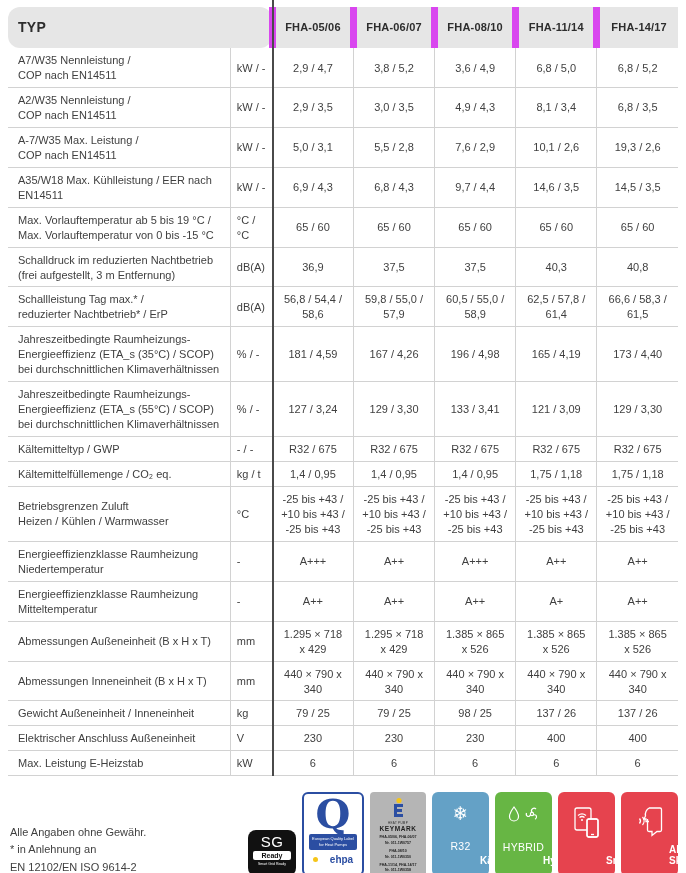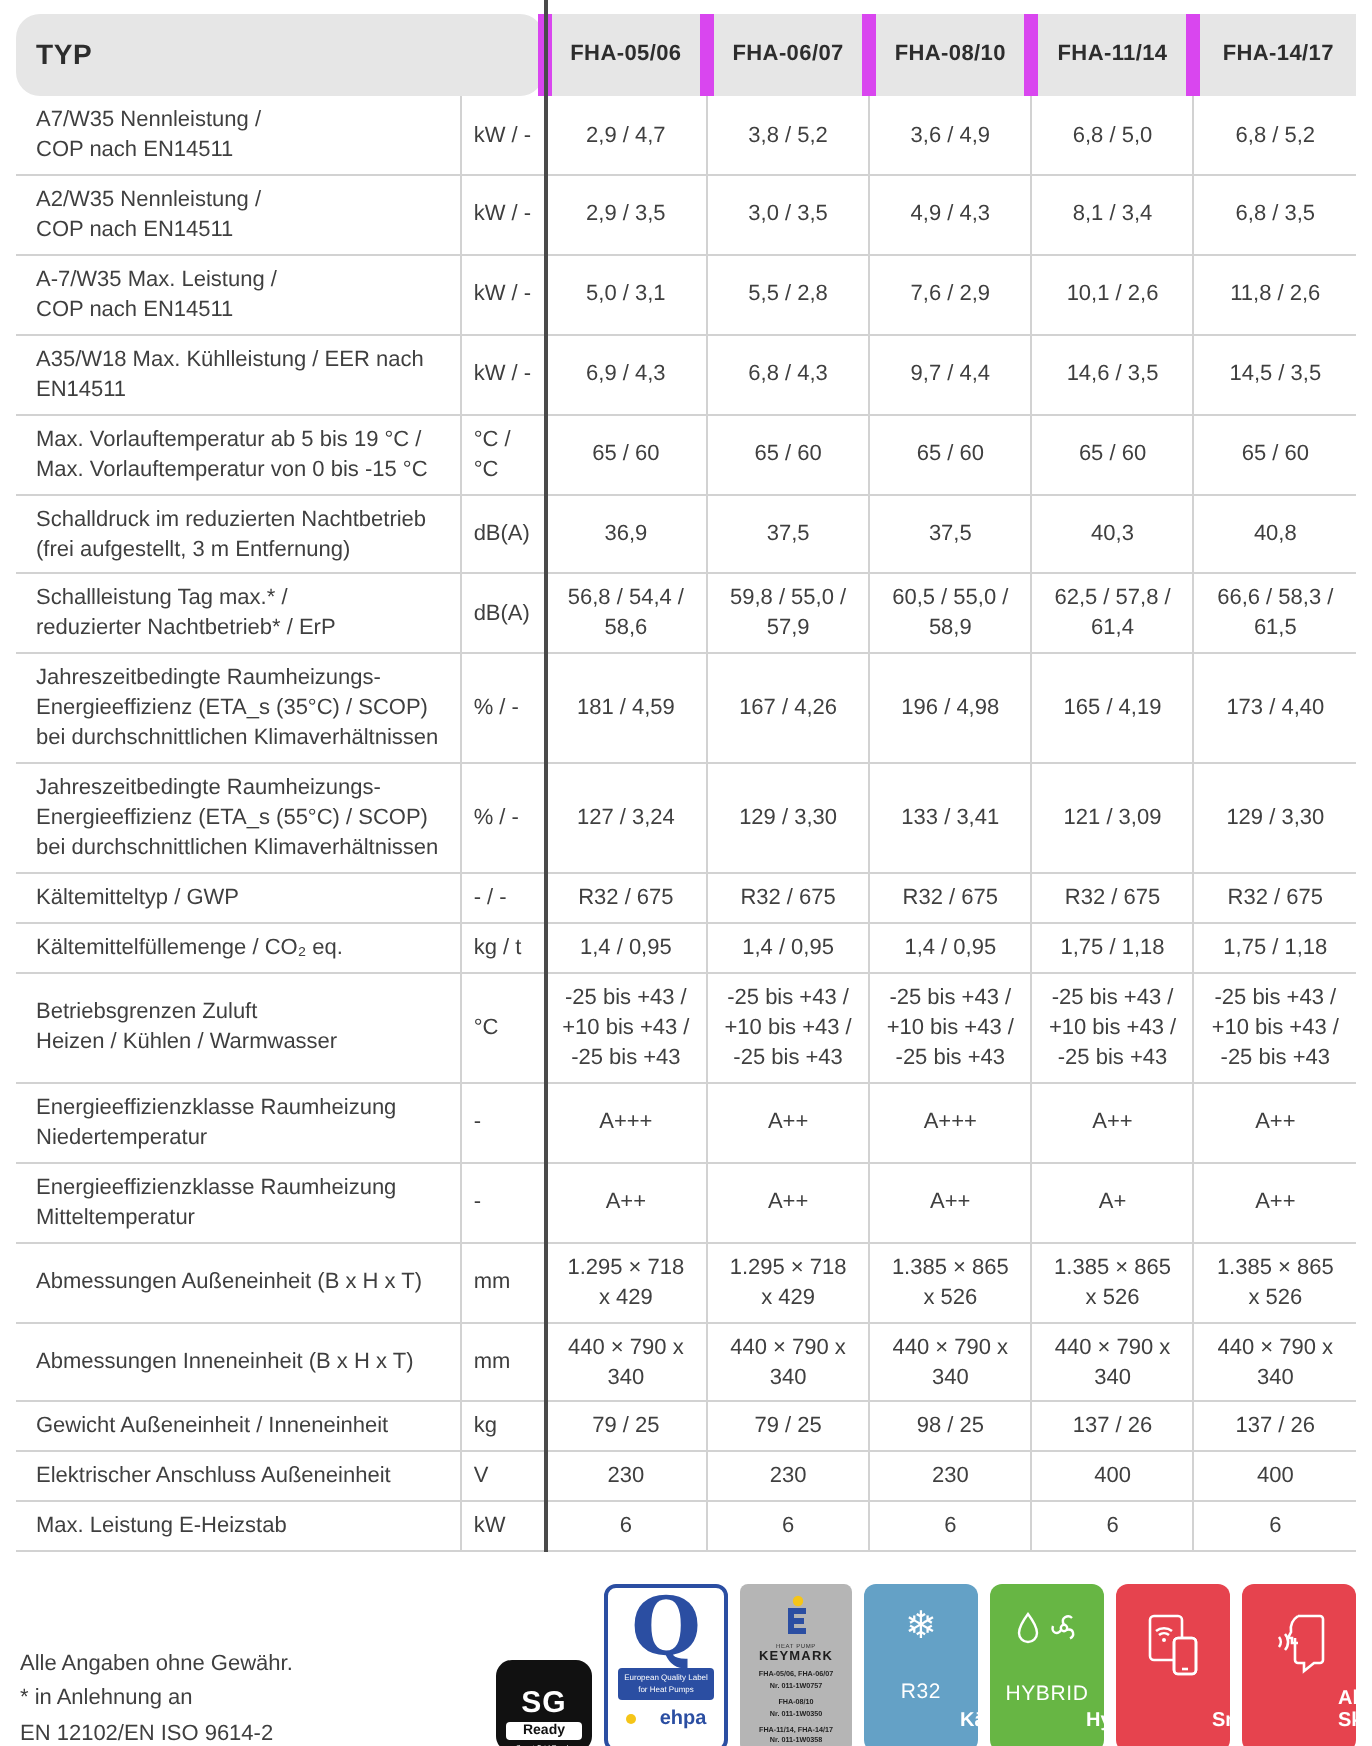--- a/index.html
+++ b/index.html
@@ -46,21 +46,21 @@
   }
   .badge .b-label { position:absolute; bottom:10px; left:0; right:0; text-align:right; font-size:10px; font-weight:bold;margin-left:48px; }
   .badge .b-icon { margin-top:12px; }
   .badge .b-code { font-size:10.5px; letter-spacing:.3px; margin-top:17px; }
 
   
   .badge-sg {
     width:48px; height:46px; background:#111111; border-radius:8px;
     display:flex; flex-direction:column; align-items:center; color:#fff; flex-shrink:0;
   }
-  .badge-sg .sg-top { font-size:15px; font-weight:bold; margin-top:13px; letter-spacing:.5px; }
+  .badge-sg .sg-top { font-size:15px; font-weight:normal; margin-top:3px; letter-spacing:.5px; }
   .badge-sg .sg-pill { background:#ffffff; color:#111; font-size:7px; font-weight:bold; border-radius:2px; padding:1px 8px; margin-top:1px; }
   .badge-sg .sg-sub { font-size:3.5px; margin-top:2px; color:#fff; }
 
   
   .badge-q {
     width:62px; height:84px; background:#ffffff; border:2px solid #2b4ea2; border-radius:6px;
     display:flex; flex-direction:column; align-items:center; flex-shrink:0;
   }
   .badge-q .q-letter { font-family:"DejaVu Serif","Liberation Serif",serif; font-size:40px; line-height:.95; font-weight:bold; color:#2b4ea2; margin-top:1px; }
   .badge-q .q-band { background:#2b4ea2; color:#fff; font-size:4px; line-height:1.5; text-align:center; border-radius:2px; padding:2px 3px; margin-top:1px; white-space:pre-line; }
@@ -127,21 +127,21 @@
           <td class="row-value">6,8 / 3,5</td>
         </tr>
         <tr>
           <td class="row-label">A-7/W35 Max. Leistung /
 COP nach EN14511</td>
           <td class="row-unit">kW / -</td>
           <td class="row-value">5,0 / 3,1</td>
           <td class="row-value">5,5 / 2,8</td>
           <td class="row-value">7,6 / 2,9</td>
           <td class="row-value">10,1 / 2,6</td>
-          <td class="row-value">11,8 / 2,6</td>
+          <td class="row-value">19,3 / 2,6</td>
         </tr>
         <tr>
           <td class="row-label">A35/W18 Max. Kühlleistung / EER nach
 EN14511</td>
           <td class="row-unit">kW / -</td>
           <td class="row-value">6,9 / 4,3</td>
           <td class="row-value">6,8 / 4,3</td>
           <td class="row-value">9,7 / 4,4</td>
           <td class="row-value">14,6 / 3,5</td>
           <td class="row-value">14,5 / 3,5</td>

